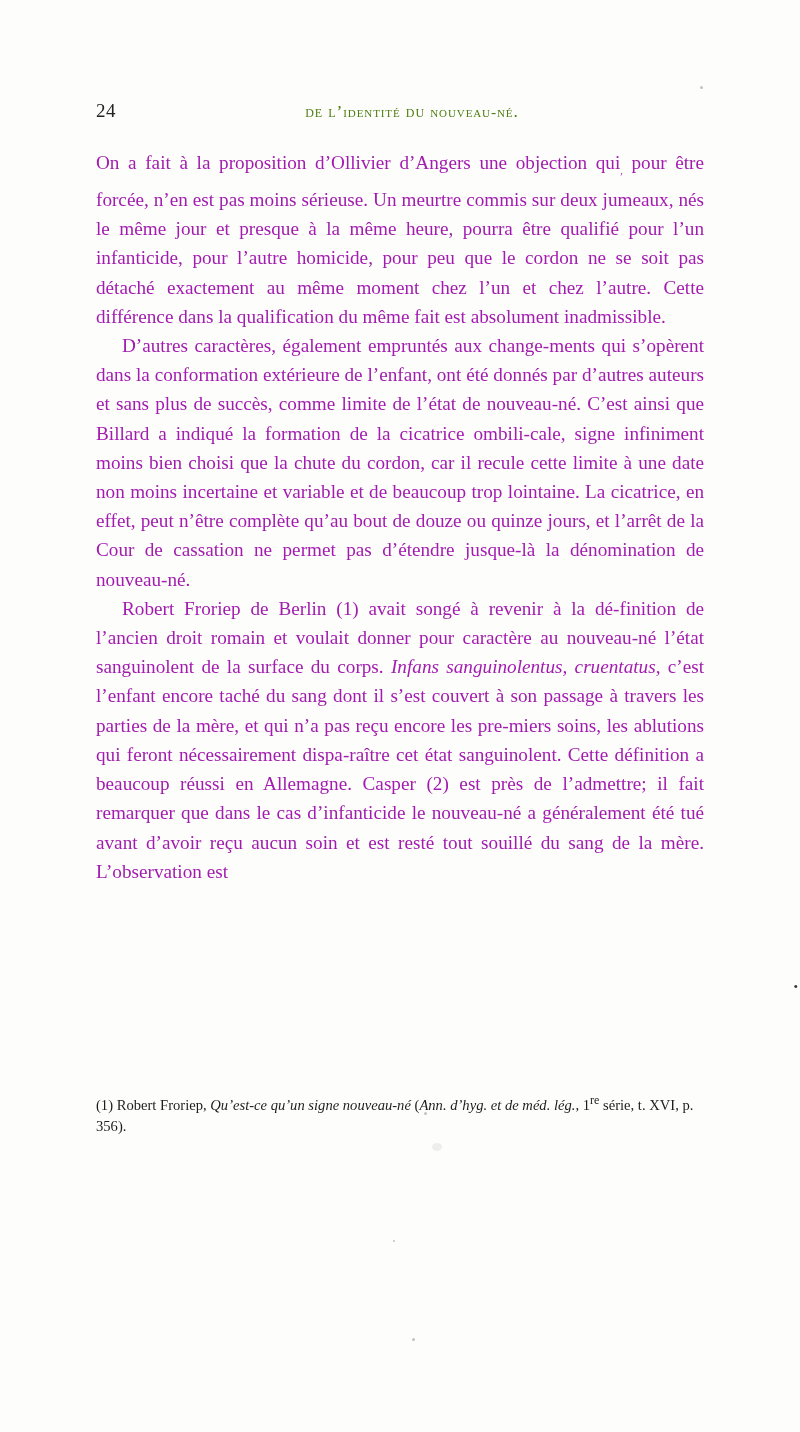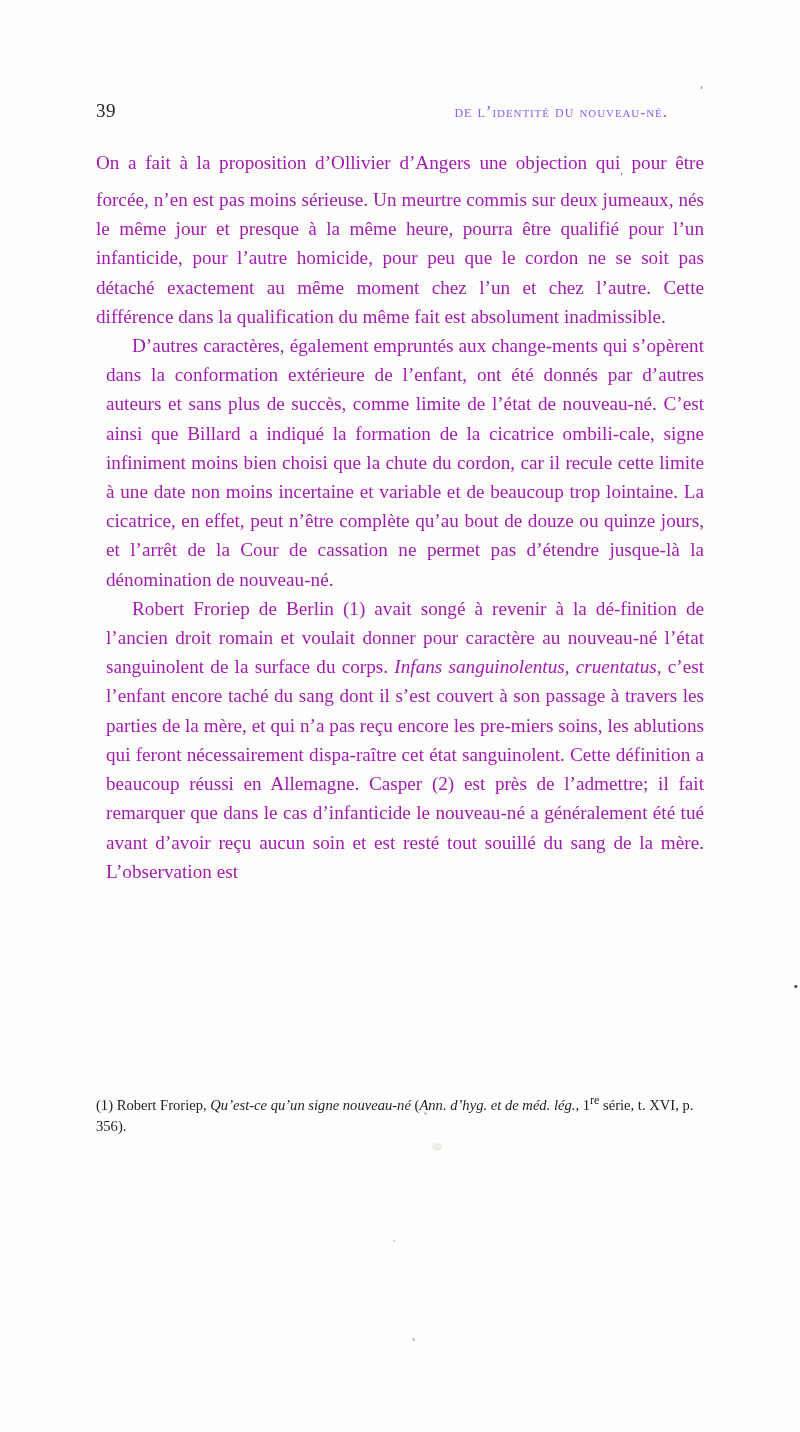--- a/index.html
+++ b/index.html
@@ -37,41 +37,40 @@
   }
   .folio {
     font-size: 19px;
     letter-spacing: 0.5px;
     width: 60px;
     text-align: left;
     color: #222;
   }
   .head-title {
     flex: 1;
-    text-align: right;
+    text-align: center;
     font-variant: small-caps;
     font-size: 17.5px;
     letter-spacing: 0.9px;
-    color: #8b5cf6;
+    color: #4d7c0f;
     text-transform: lowercase;
     padding-right: 36px;
   }
   
   p.body-par {
     font-size: 19.2px;
     line-height: 29.2px;
     text-align: justify;
     margin: 0;
     text-indent: 0;
     color: #a21caf;
     hyphens: manual;
   }
   p.body-par.indent {
     text-indent: 26px;
-    margin-left: 10px;
   }
   .italic { font-style: italic; }
   
   .footnote-area {
     position: absolute;
     left: 96px;
     top: 1090px;
     width: 608px;
   }
   .footnote {
@@ -108,21 +107,21 @@
   }
 </style>
 </head>
 <body>
 
 <div class="page">
 
   <div class="content">
 
     <div class="running-head">
-      <span class="folio">39</span>
+      <span class="folio">24</span>
       <span class="head-title">DE L’<span style="font-size:15.5px">IDENTITÉ</span> DU <span style="font-size:15.5px">NOUVEAU-NÉ</span>.</span>
     </div>
 
     <p class="body-par">On a fait à la proposition d’Ollivier d’Angers une objection qui<sub style="font-size:10px">,</sub> pour être forcée, n’en est pas moins sérieuse. Un meurtre commis sur deux jumeaux, nés le même jour et presque à la même heure, pourra être qualifié pour l’un infanticide, pour l’autre homicide, pour peu que le cordon ne se soit pas détaché exactement au même moment chez l’un et chez l’autre. Cette différence dans la qualification du même fait est absolument inadmissible.</p>
 
     <p class="body-par indent">D’autres caractères, également empruntés aux change-ments qui s’opèrent dans la conformation extérieure de l’enfant, ont été donnés par d’autres auteurs et sans plus de succès, comme limite de l’état de nouveau-né. C’est ainsi que Billard a indiqué la formation de la cicatrice ombili-cale, signe infiniment moins bien choisi que la chute du cordon, car il recule cette limite à une date non moins incertaine et variable et de beaucoup trop lointaine. La cicatrice, en effet, peut n’être complète qu’au bout de douze ou quinze jours, et l’arrêt de la Cour de cassation ne permet pas d’étendre jusque-là la dénomination de nouveau-né.</p>
 
     <p class="body-par indent">Robert Froriep de Berlin (1) avait songé à revenir à la dé-finition de l’ancien droit romain et voulait donner pour caractère au nouveau-né l’état sanguinolent de la surface du corps. <span class="italic">Infans sanguinolentus, cruentatus</span>, c’est l’enfant encore taché du sang dont il s’est couvert à son passage à travers les parties de la mère, et qui n’a pas reçu encore les pre-miers soins, les ablutions qui feront nécessairement dispa-raître cet état sanguinolent. Cette définition a beaucoup réussi en Allemagne. Casper (2) est près de l’admettre; il fait remarquer que dans le cas d’infanticide le nouveau-né a généralement été tué avant d’avoir reçu aucun soin et est resté tout souillé du sang de la mère. L’observation est</p>
 
   </div>

